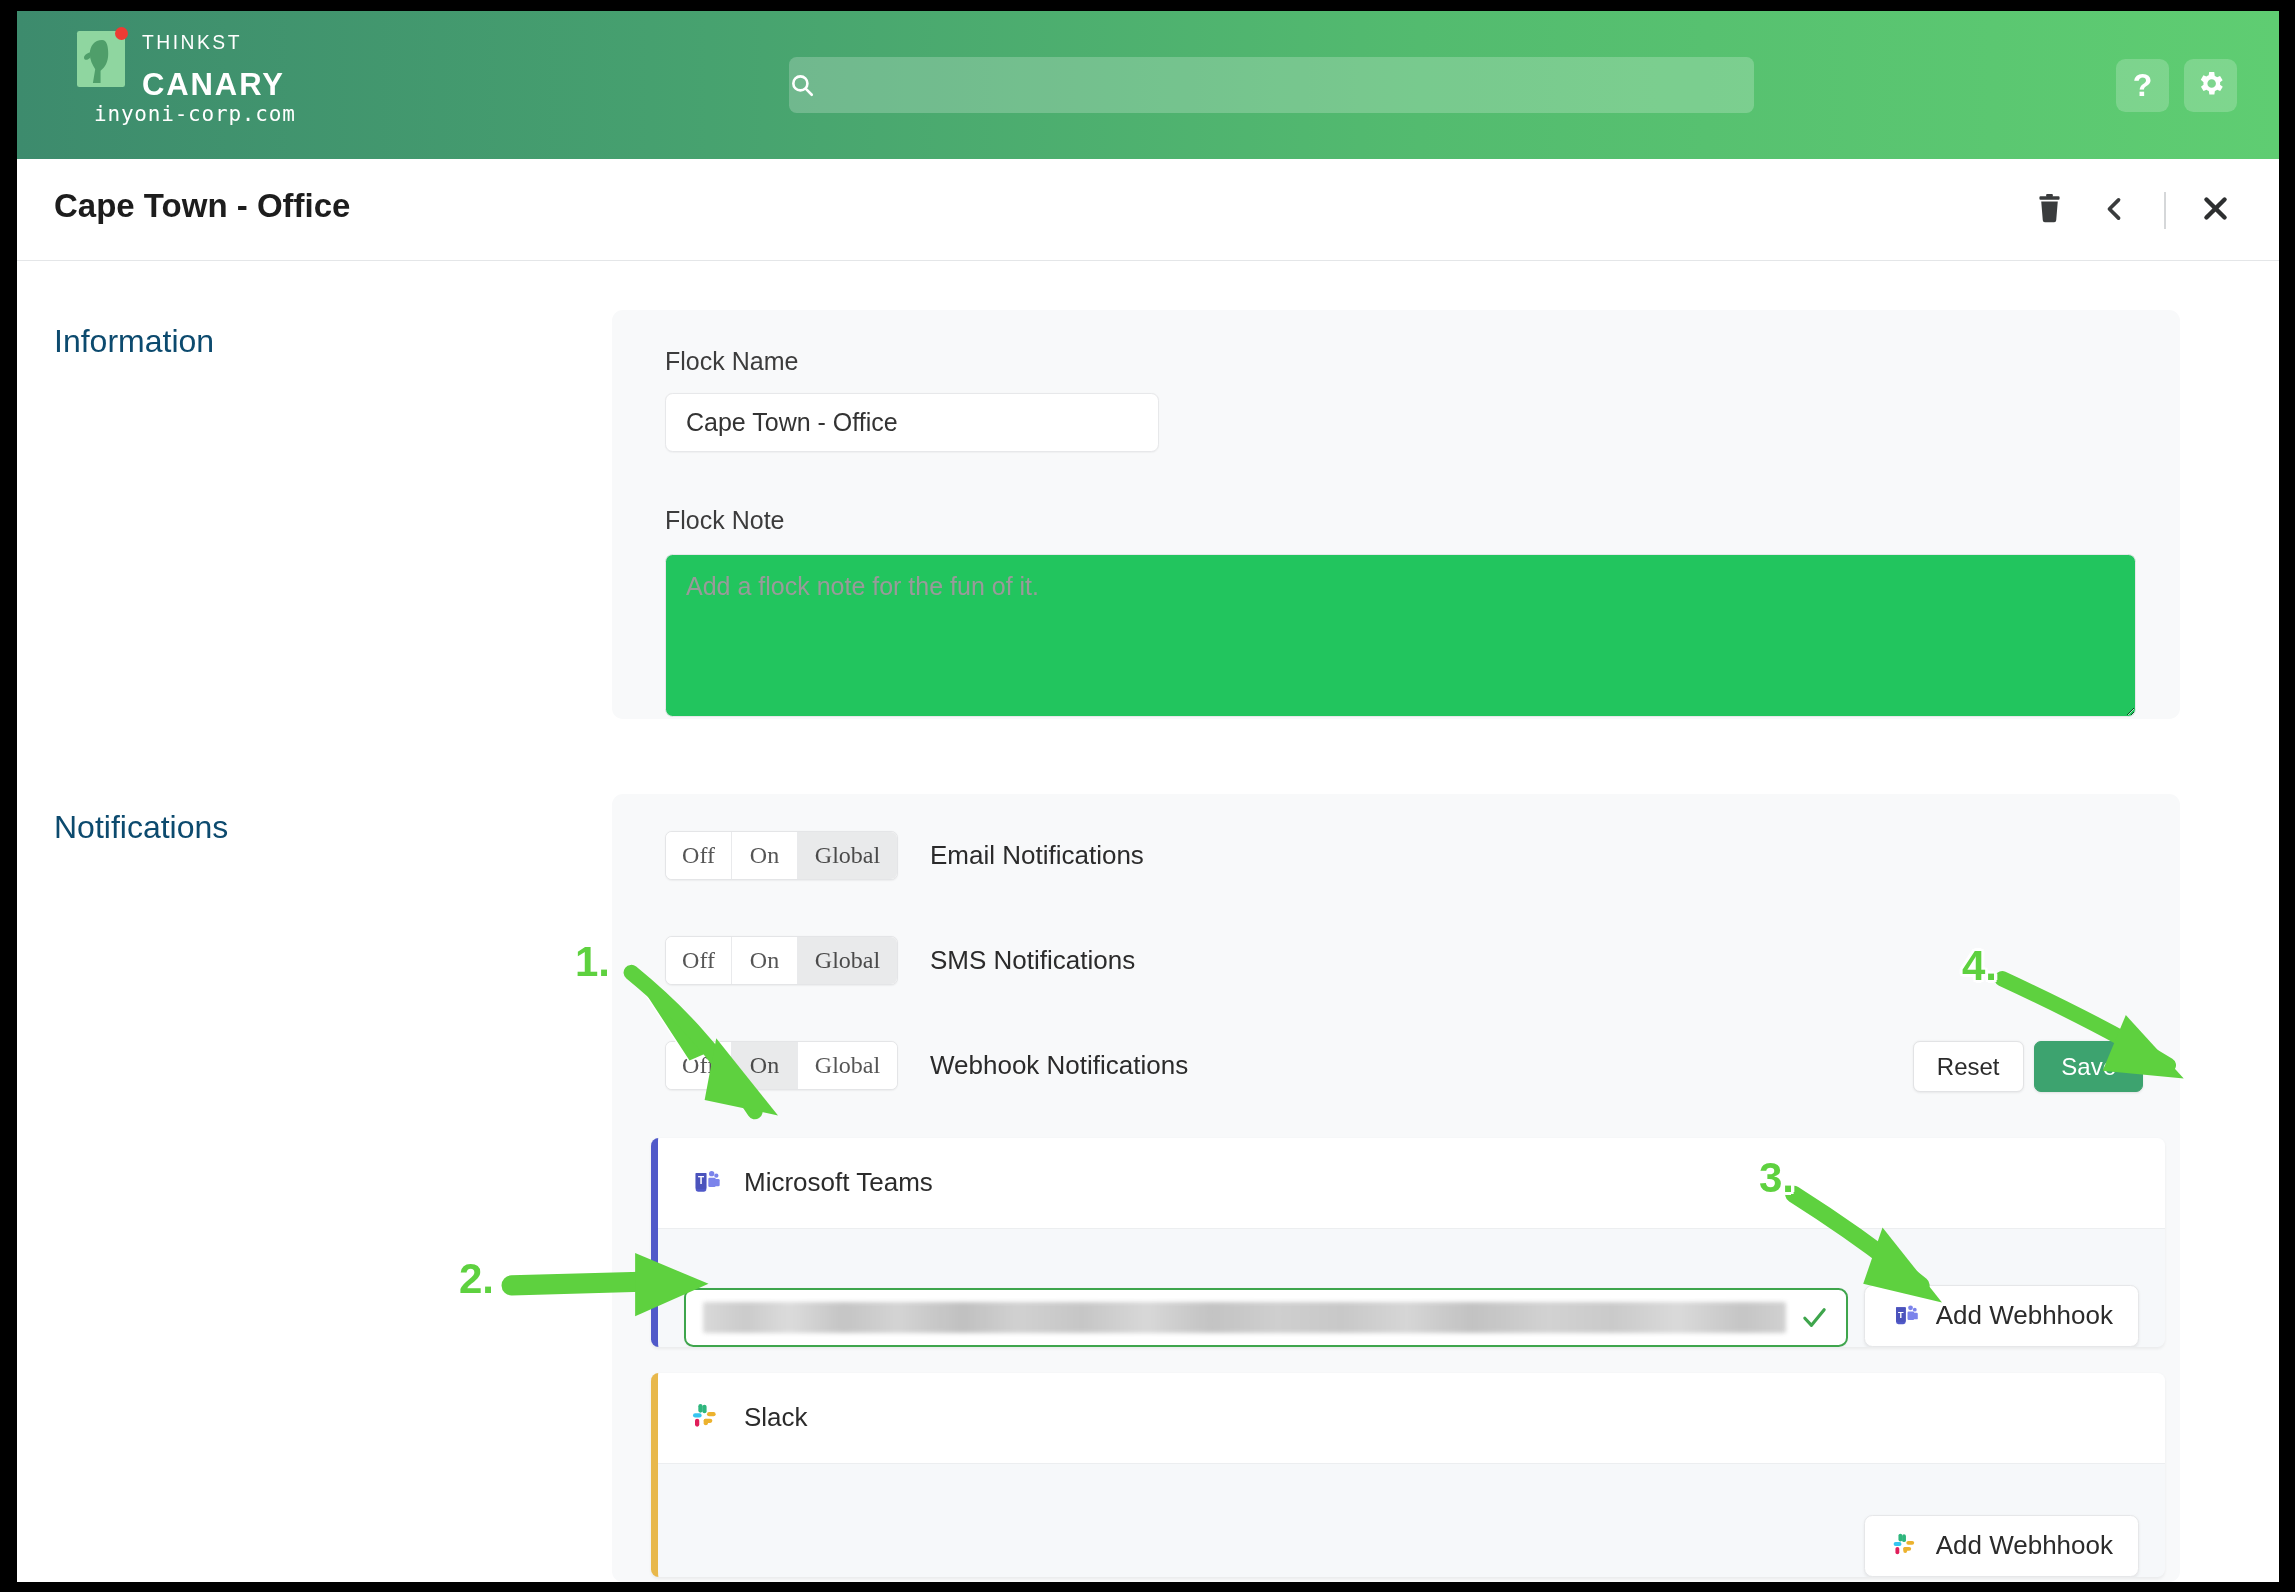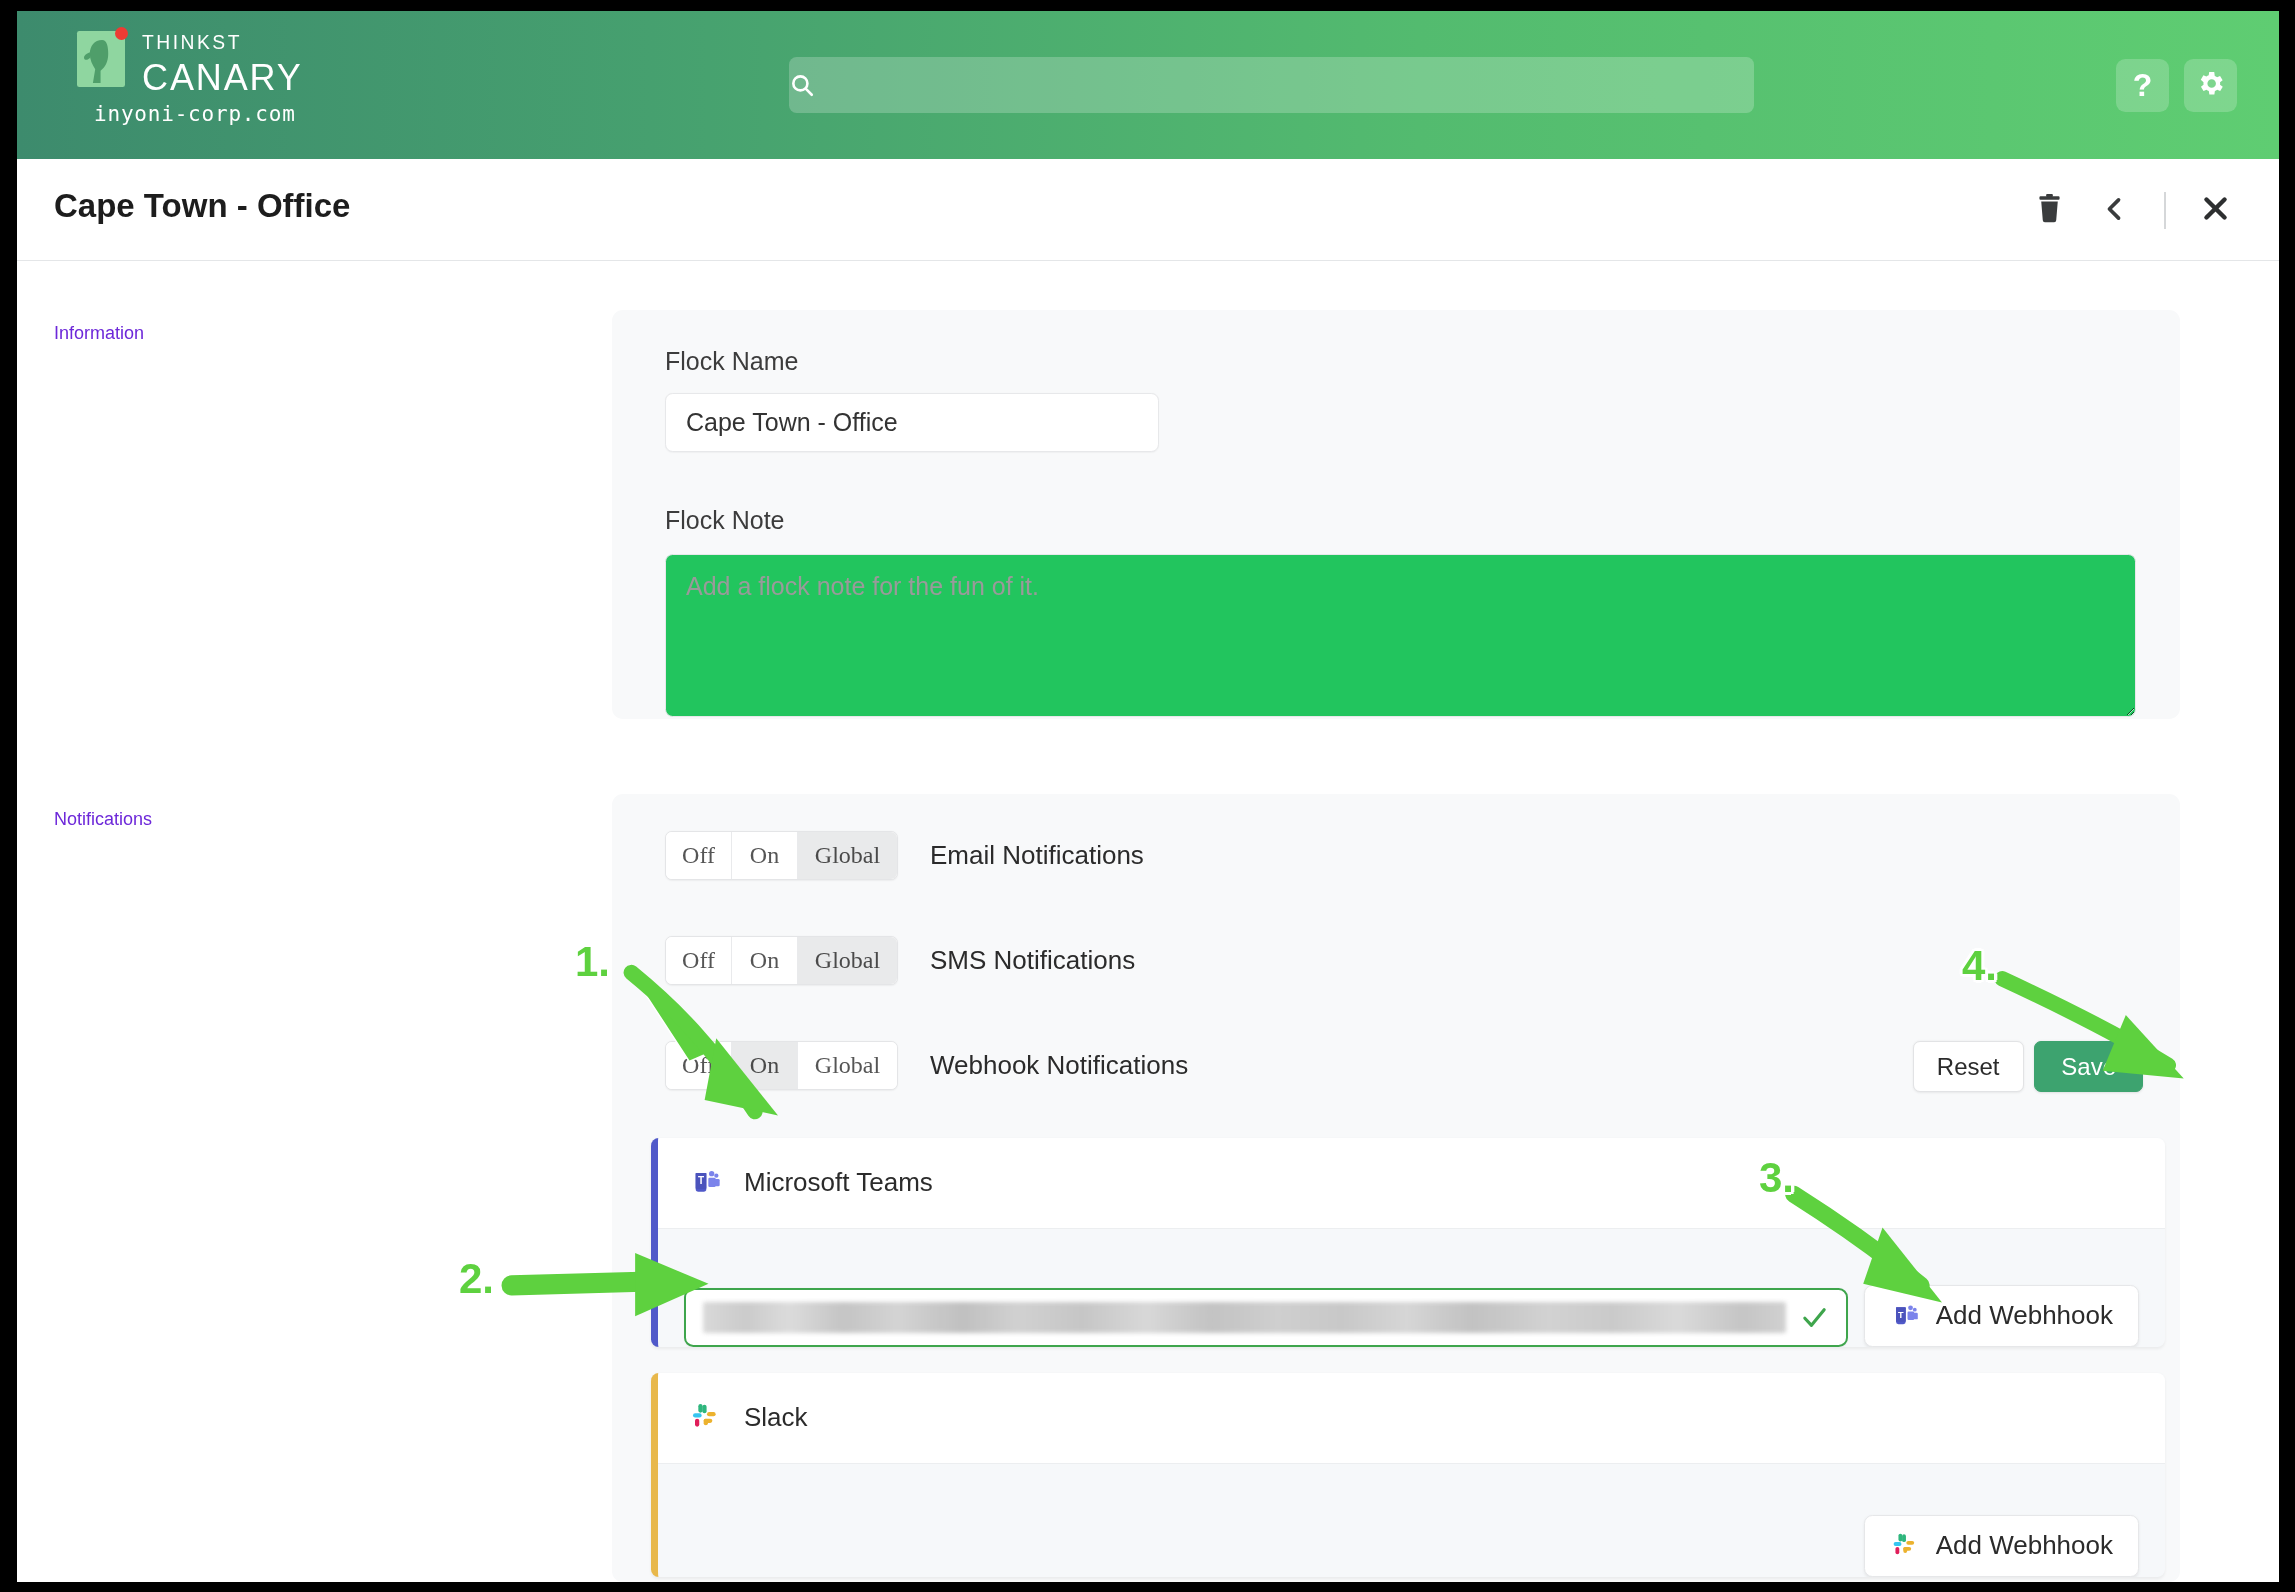--- a/index.html
+++ b/index.html
@@ -56,25 +56,25 @@
   #thinkst-word {
     color: #ffffff;
     font-size: 19.3px;
     letter-spacing: 2.5px;
     font-weight: 400;
     line-height: 20px;
     margin-top: 2px;
   }
   #canary-word {
     color: #ffffff;
-    font-size: 36px;
+    font-size: 31px;
     letter-spacing: 1.9px;
-    font-weight: 400;
+    font-weight: 700;
     line-height: 43px;
-    margin-top: 3px;
+    margin-top: 10px;
   }
   #domain-text {
     position: absolute;
     left: 77px; top: 91px;
     color: #ffffff;
     font-size: 21px;
     font-family: "DejaVu Sans Mono", monospace;
     letter-spacing: 0.8px;
   }
 
@@ -149,22 +149,22 @@
   #content {
     position: absolute;
     left: 0; top: 250px;
     width: 2262px; height: 1321px;
     background: #ffffff;
     overflow: hidden;
   }
   .section-label {
     position: absolute;
     left: 37px;
-    font-size: 18px;
-    color: #6d28d9;
+    font-size: 32px;
+    color: #0c4a6e;
   }
   #label-information { top: 62px; }
   #label-notifications { top: 548px; }
 
   .panel {
     position: absolute;
     left: 595px;
     width: 1568px;
     background: #f8f9fa;
     border-radius: 10.8px;

